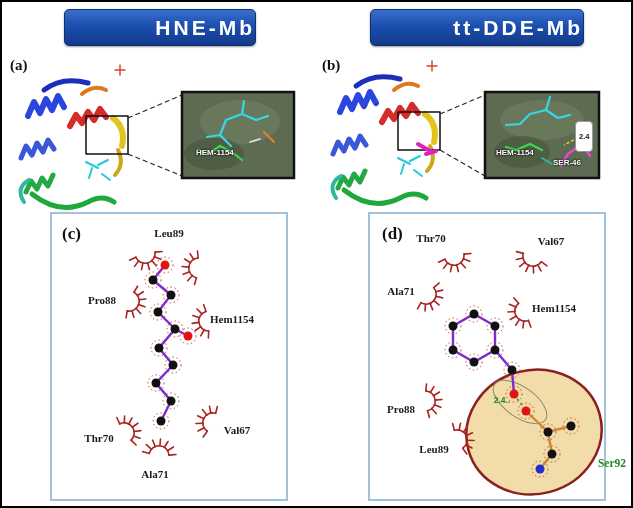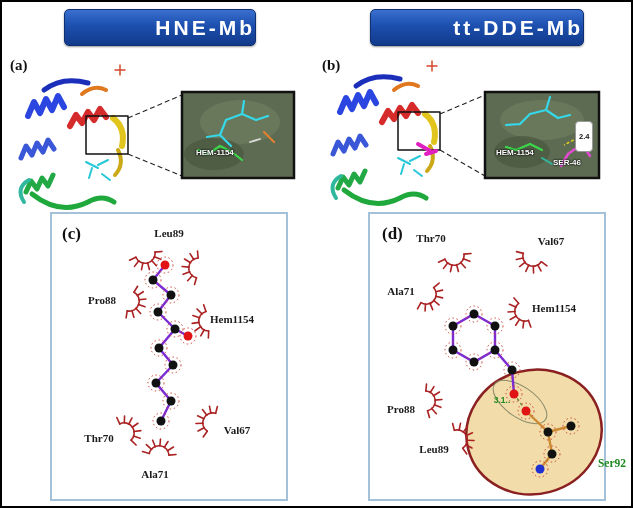--- a/index.html
+++ b/index.html
@@ -186,15 +186,15 @@
   <span class="res" style="left:97px;top:436px;">Thr70</span>
   <span class="res" style="left:153px;top:472px;">Ala71</span>
 
   <span class="res" style="left:429px;top:236px;">Thr70</span>
   <span class="res" style="left:549px;top:239px;">Val67</span>
   <span class="res" style="left:399px;top:289px;">Ala71</span>
   <span class="res" style="left:552px;top:306px;">Hem1154</span>
   <span class="res" style="left:399px;top:407px;">Pro88</span>
   <span class="res" style="left:432px;top:447px;">Leu89</span>
   <span class="res green" style="left:567px;top:461px;margin-left:43px;">Ser92</span>
-  <span class="dist-green" style="left:500px;top:398px;">3.1..</span>
+  <span class="dist-green" style="left:500px;top:398px;">2.4..</span>
 
 </div>
 
 </body></html>

